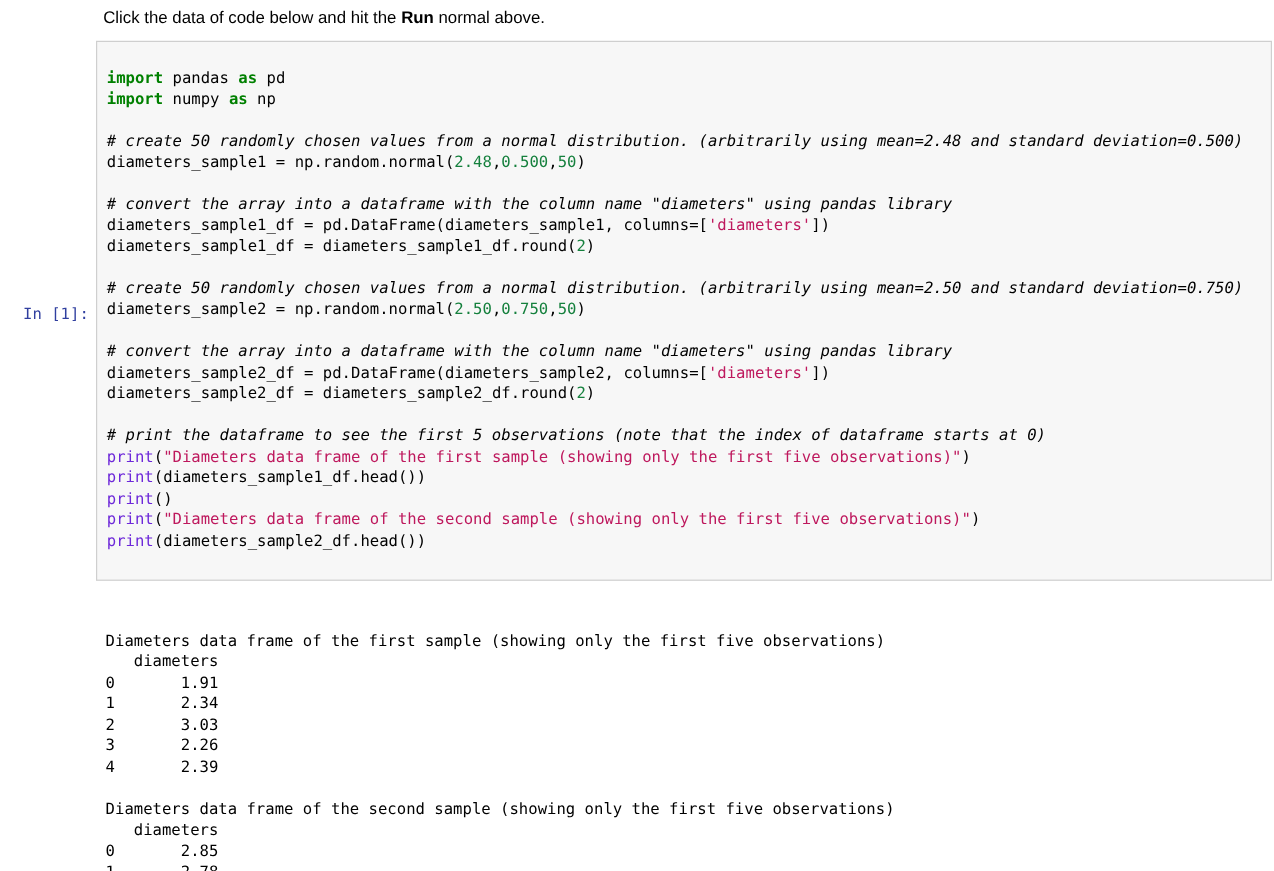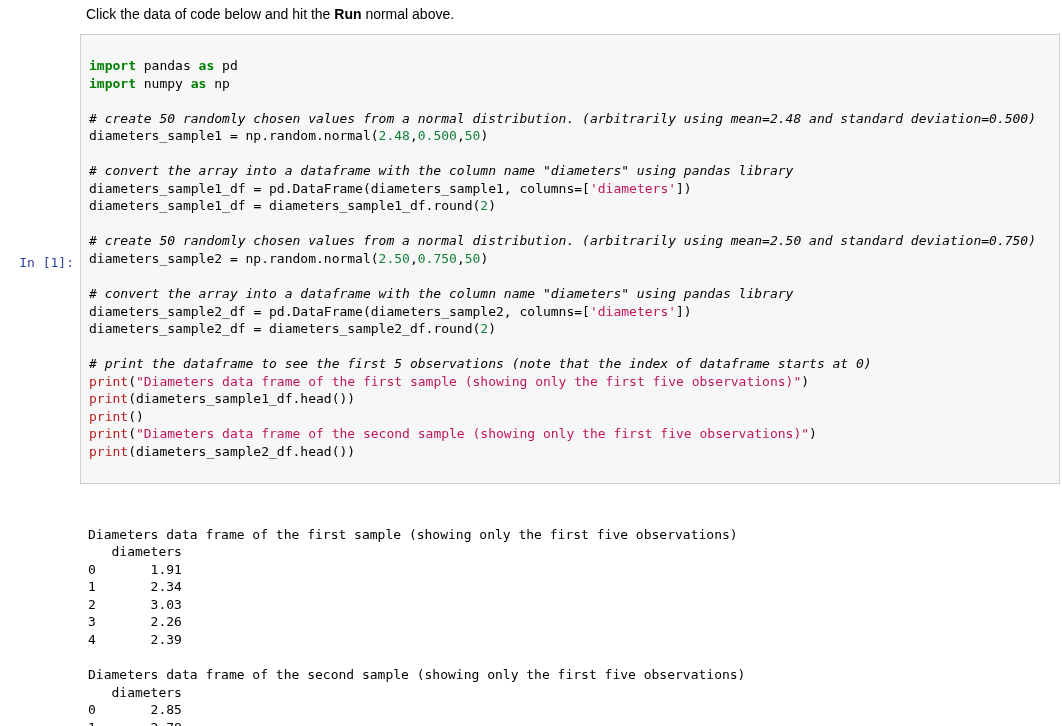--- a/index.html
+++ b/index.html
@@ -60,21 +60,21 @@
     line-height: 1.35;
     white-space: pre;
     color: #000;
     margin-top: 32px;
   }
   
   .kw  { color: #008000; font-weight: bold; }   
   .cm  { color: #000000; font-style: italic; }
   .num { color: #15803d; }
   .str { color: #be185d; }
-  .fn  { color: #b91c1c; }
+  .fn  { color: #6d28d9; }
 </style>
 </head>
 <body>
 
 <div class="container">
 
   <div class="instruction">
     <span>Click the data of code below and hit the </span><b>Run</b><span> normal above.</span>
   </div>
 

